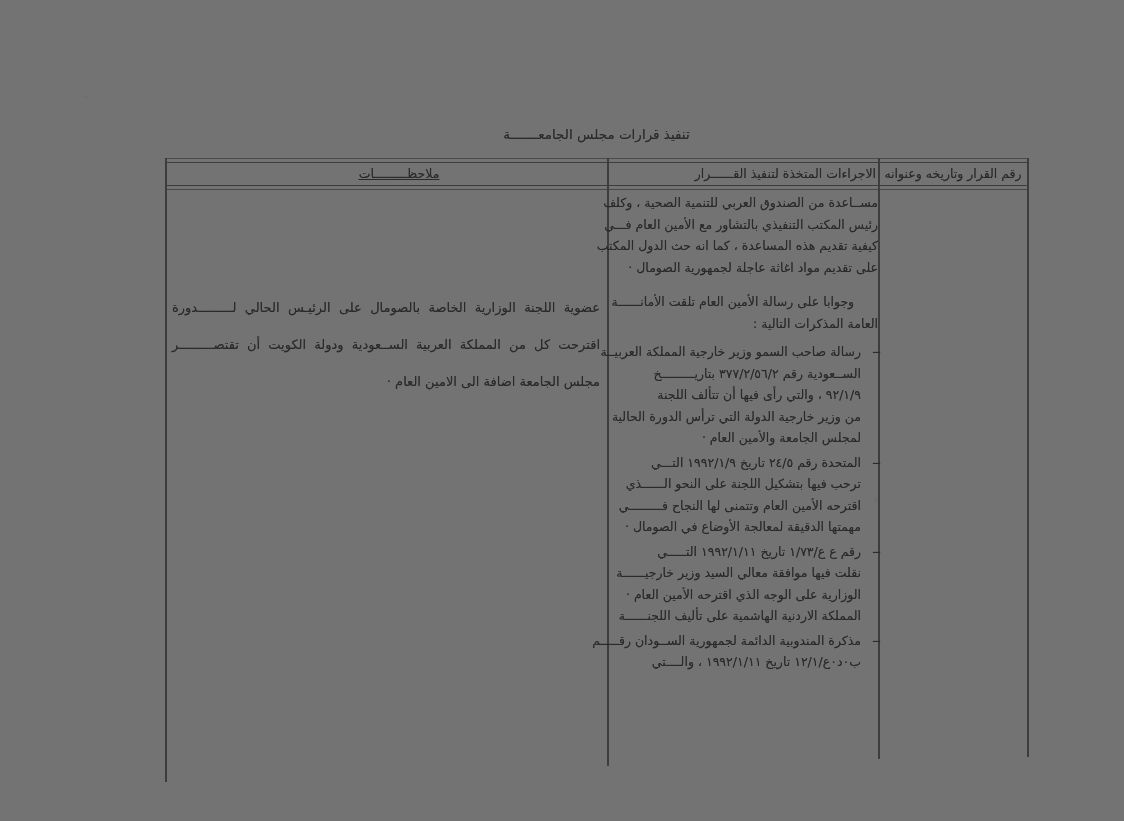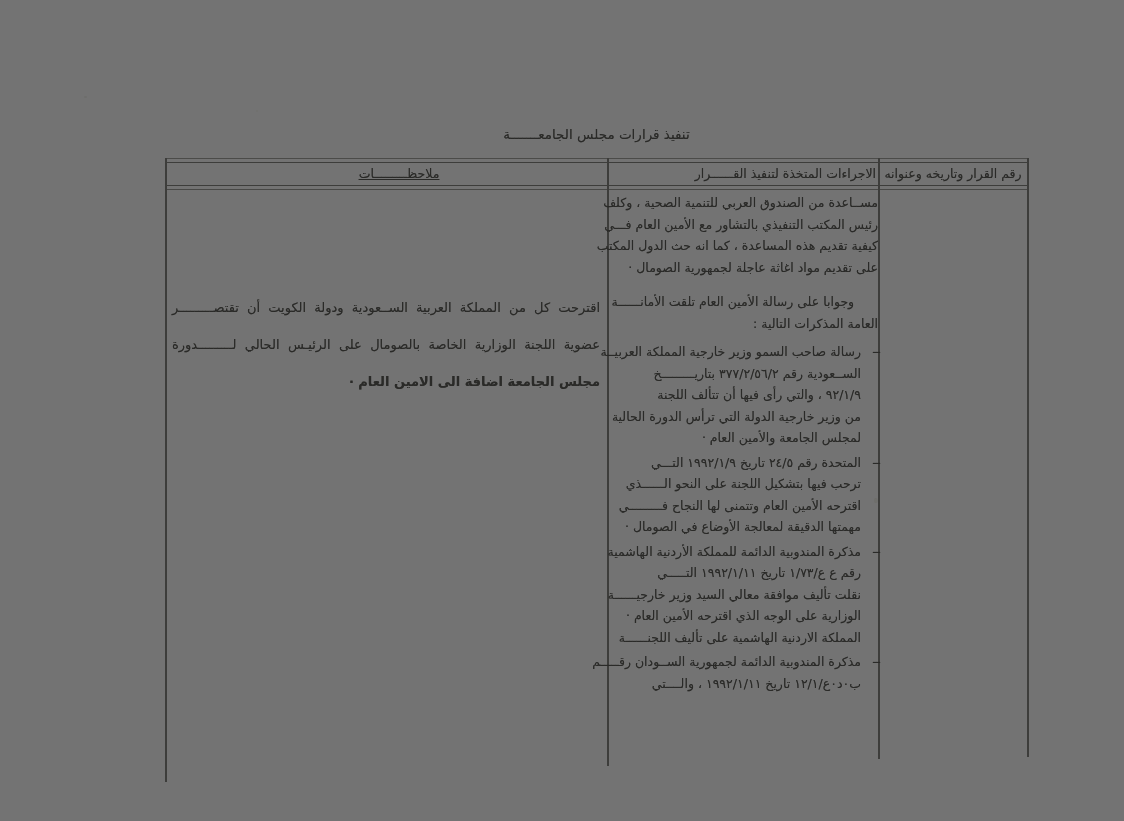--- a/index.html
+++ b/index.html
@@ -40,21 +40,21 @@
   .para-1{margin-bottom:13px;}
   .para-2{margin-bottom:7px;}
   .bullet{position:relative;padding-right:17px;margin-bottom:3px;}
   .dash{position:absolute;right:-2px;top:-2px;font-size:12px;text-align:center;}
   
   .notes-col{
     position:absolute;top:289px;left:172px;width:428px;
     font-size:13px;line-height:37px;
   }
   .nline{white-space:nowrap;text-align:justify;text-align-last:justify;}
-  .nline.last{text-align:right;text-align-last:right;font-weight:bold;}
+  .nline.last{text-align:right;text-align-last:right;}
   
   .speck{position:absolute;background:#6f6f6c;border-radius:50%;}
   .speck-a{left:84px;top:96px;width:3px;height:2px;}
   .speck-b{left:874px;top:498px;width:4px;height:5px;border-radius:40% 60% 60% 40%;}
   .speck-c{left:256px;top:110px;width:2px;height:2px;opacity:.6;}
 </style>
 </head>
 <body>
 
 <div class="canvas">
@@ -100,37 +100,36 @@
     <div class="bullet">
       <span class="dash">ــ</span>
       <div class="aline">المتحدة رقم ٢٤/٥ تاريخ ١٩٩٢/١/٩ التـــي</div>
       <div class="aline">ترحب فيها بتشكيل اللجنة على النحو الــــــذي</div>
       <div class="aline">اقترحه الأمين العام وتتمنى لها النجاح فـــــــــي</div>
       <div class="aline">مهمتها الدقيقة لمعالجة الأوضاع في الصومال ·</div>
     </div>
 
     <div class="bullet">
       <span class="dash">ــ</span>
-      <div class="aline">مذكرة المندوبية الدائمة للمملكة الأردنية الهاشمية</div>
       <div class="aline">رقم ع ع/١/٧٣ تاريخ ١٩٩٢/١/١١ التـــــي</div>
-      <div class="aline">نقلت تأليف موافقة معالي السيد وزير خارجيــــــة</div>
+      <div class="aline">نقلت فيها موافقة معالي السيد وزير خارجيــــــة</div>
       <div class="aline">الوزارية على الوجه الذي اقترحه الأمين العام ·</div>
       <div class="aline">المملكة الاردنية الهاشمية على تأليف اللجنــــــة</div>
     </div>
 
     <div class="bullet">
       <span class="dash">ــ</span>
       <div class="aline">مذكرة المندوبية الدائمة لجمهورية الســودان رقـــــم</div>
       <div class="aline">ب٠د٠ع/١٢/١ تاريخ ١٩٩٢/١/١١ ، والــــتي</div>
     </div>
   </div>
 
   <div class="notes-col">
+    <div class="nline">عضوية اللجنة الوزارية الخاصة بالصومال على الرئيـس الحالي لـــــــــدورة</div>
     <div class="nline">اقترحت كل من المملكة العربية الســعودية ودولة الكويت أن تقتصـــــــــر</div>
-    <div class="nline">عضوية اللجنة الوزارية الخاصة بالصومال على الرئيـس الحالي لـــــــــدورة</div>
     <div class="nline last">مجلس الجامعة اضافة الى الامين العام ·</div>
   </div>
 
   <div class="speck speck-a"></div>
   <div class="speck speck-b"></div>
   <div class="speck speck-c"></div>
 
 </div>
 
 </body></html>

